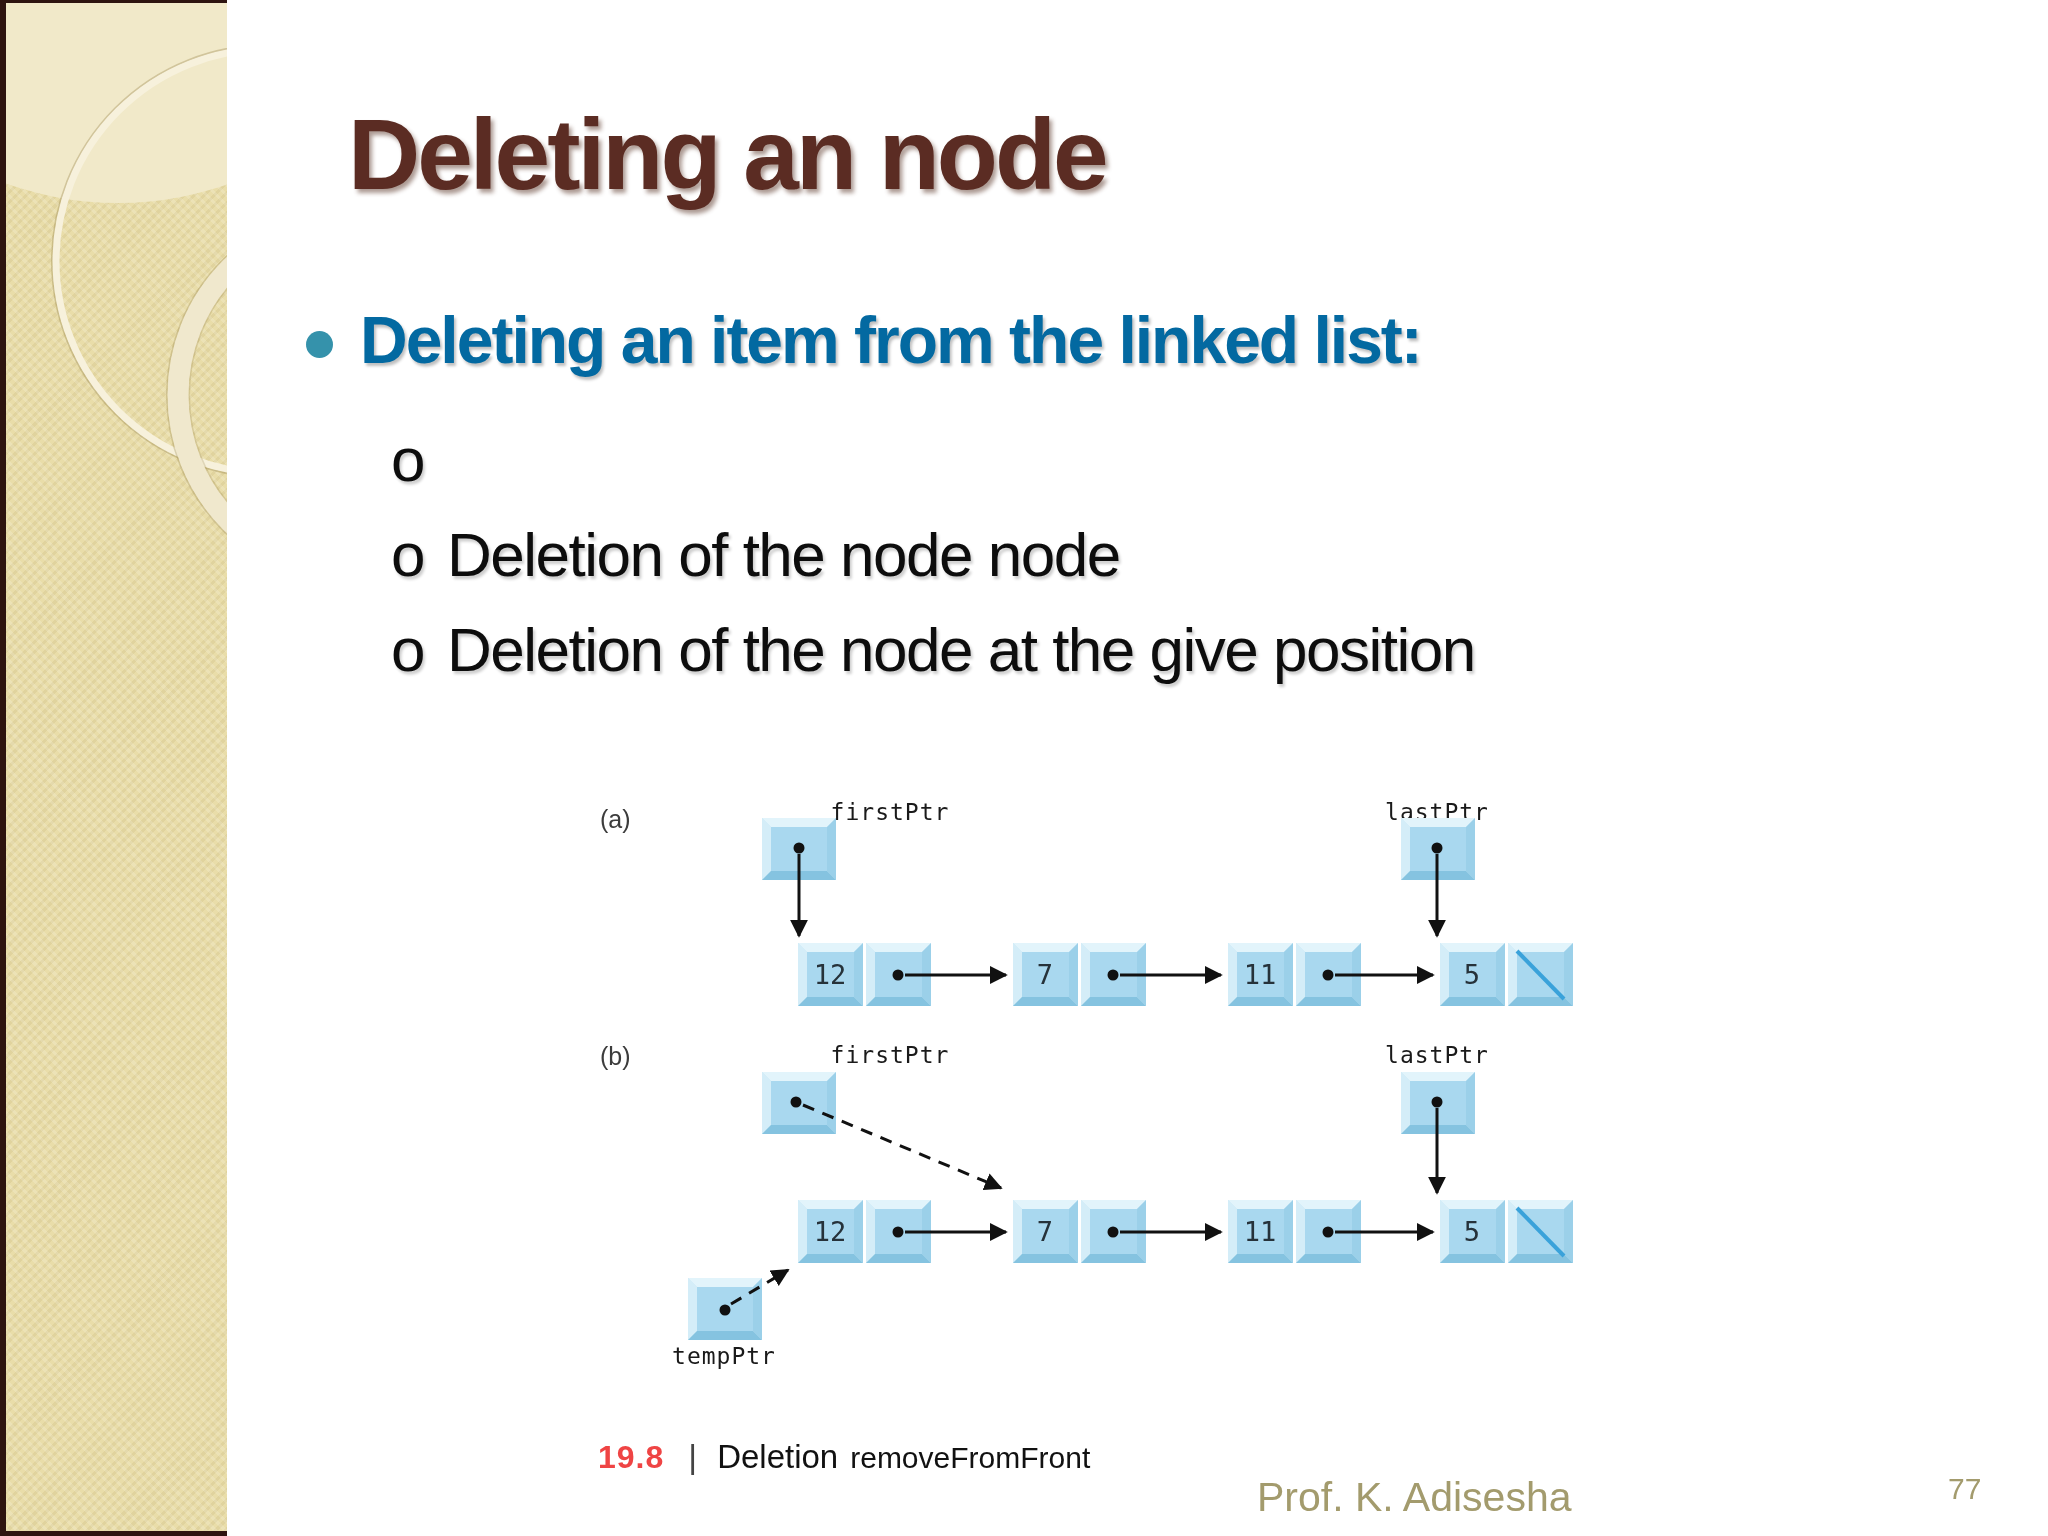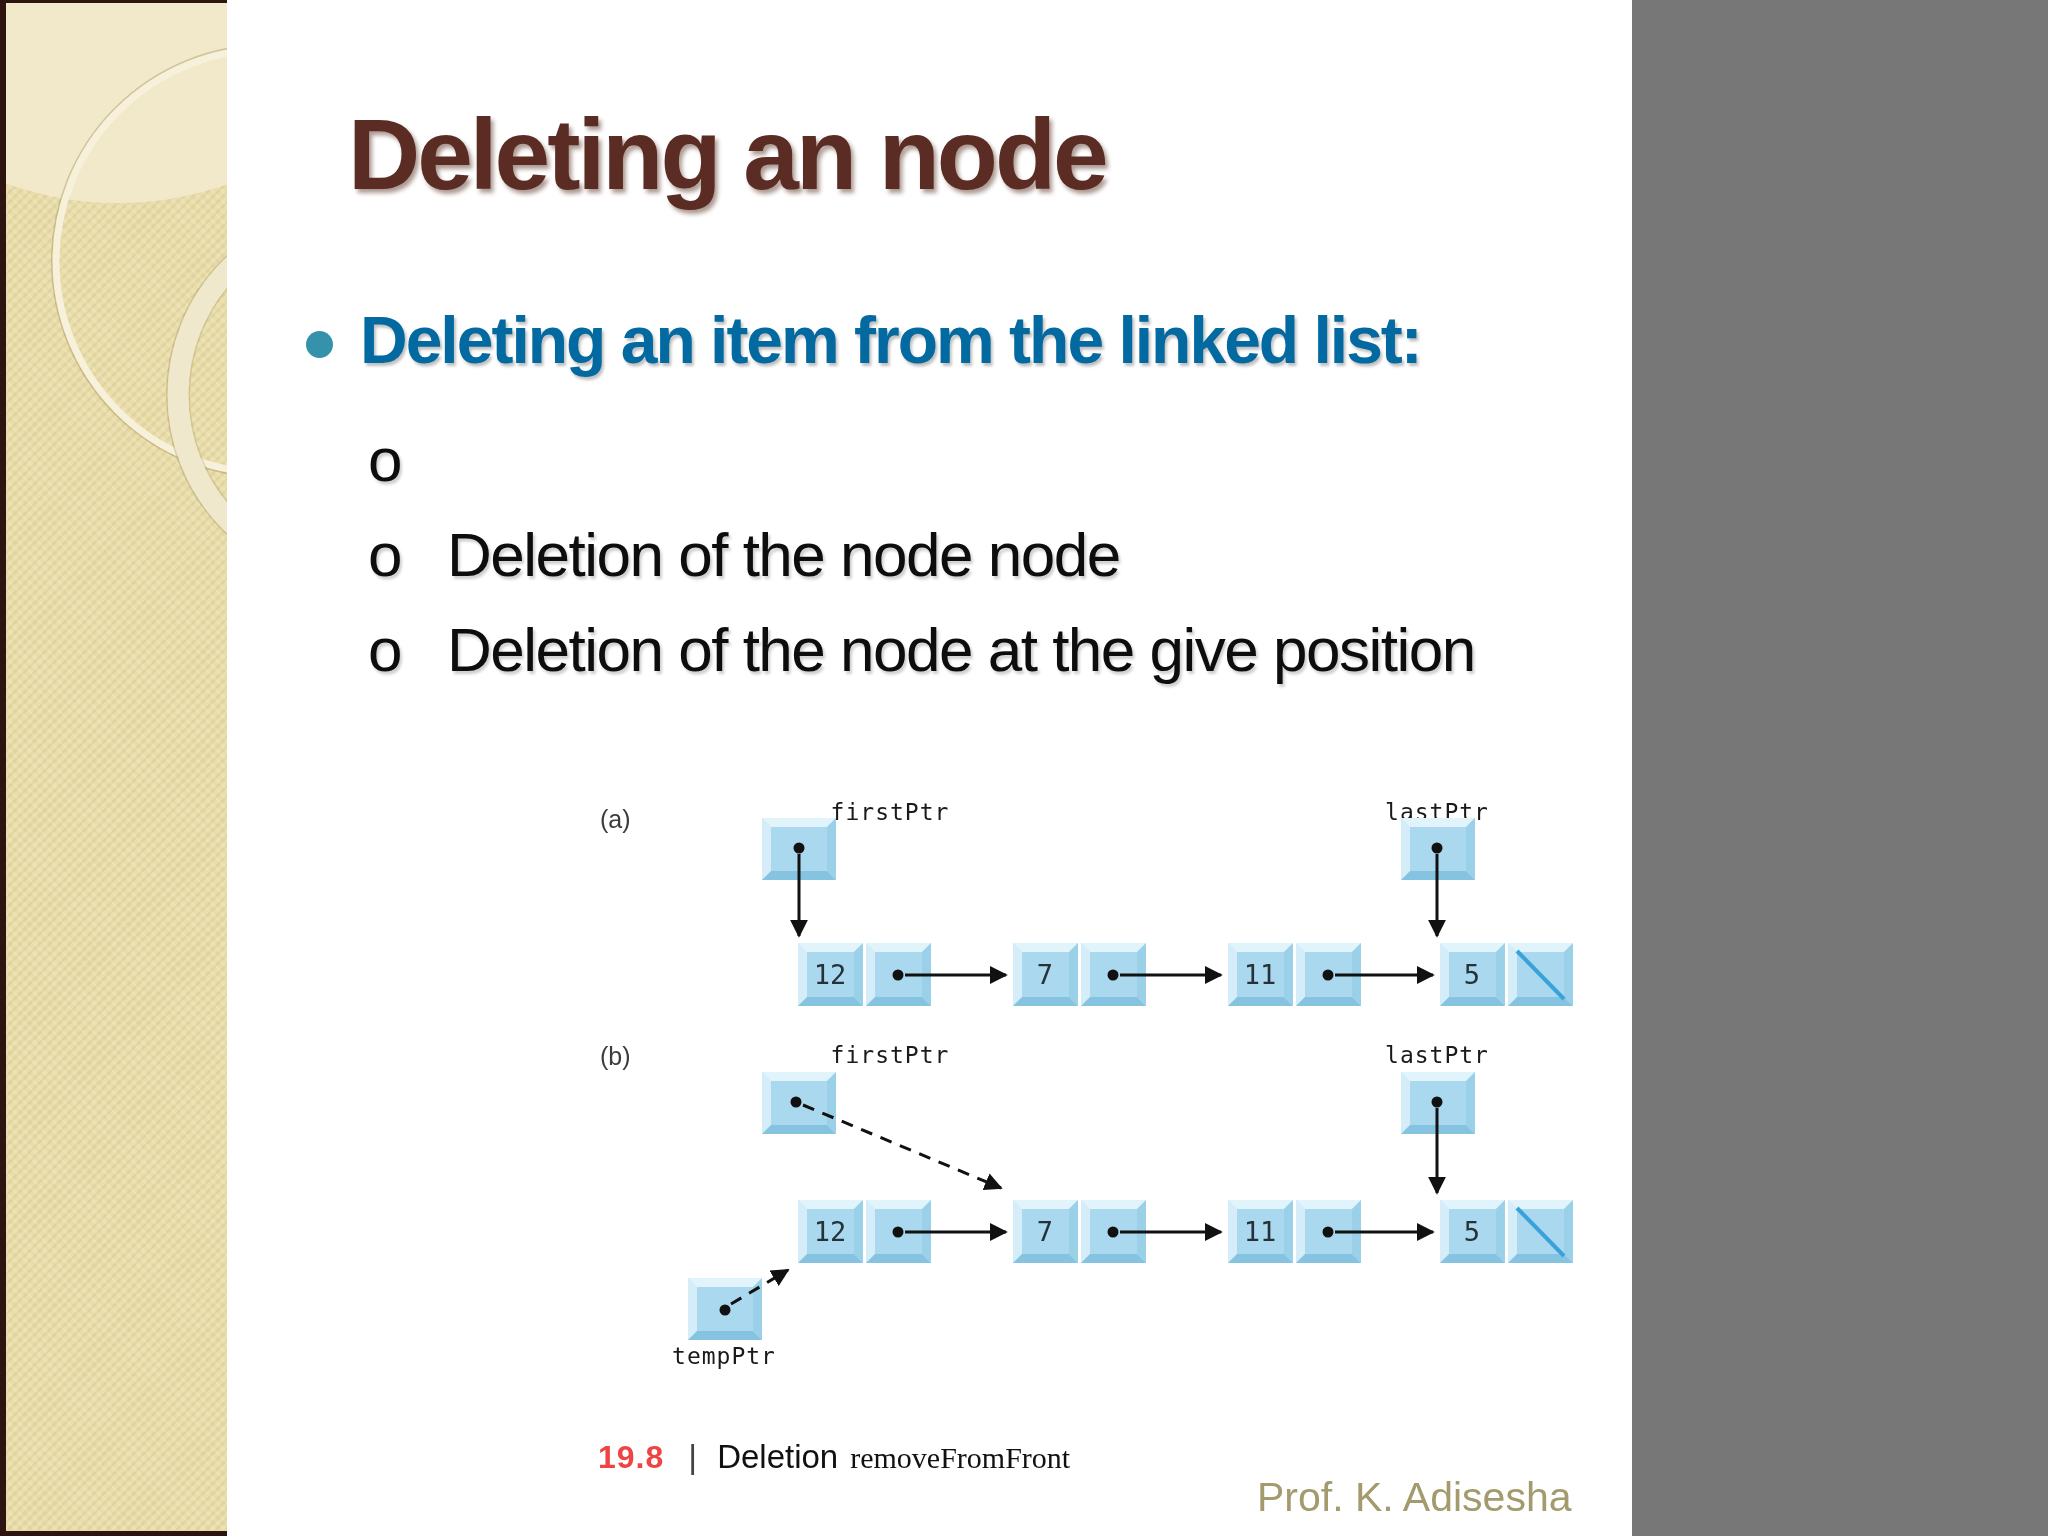--- a/index.html
+++ b/index.html
@@ -1,18 +1,18 @@
 <!DOCTYPE html>
 <html><head>
 <meta charset="utf-8">
 <style>
   html,body{margin:0;padding:0;background:#777;}
   .slide{
-    position:relative;width:1632px;height:1536px;background:#ffffff;
-    overflow:hidden;font-family:"Liberation Sans",sans-serif;
+    position:relative;width:2048px;height:1536px;background:#ffffff;
+    overflow:hidden;font-family:"Liberation Sans",sans-serif;text-align:center;
   }
   
   .sidebar{
     position:absolute;left:0;top:0;width:227px;height:1536px;box-sizing:border-box;
     border-left:6px solid #2e1410;border-top:3px solid #2e1410;border-bottom:5px solid #2e1410;
     background-color:#e9dda9;
     background-image:
       repeating-linear-gradient(45deg, rgba(255,255,255,.15) 0 3px, transparent 3px 7px),
       repeating-linear-gradient(-45deg, rgba(166,146,84,.13) 0 3px, transparent 3px 7px);
   }
@@ -44,21 +44,21 @@
   .figure-svg{position:absolute;left:560px;top:780px;}
   .mlbl{font-family:"DejaVu Sans Mono","Liberation Mono",monospace;font-size:23px;fill:#1a1a1a;letter-spacing:1px;}
   .plbl{font-size:25px;fill:#3c3c3c;font-family:"Liberation Sans",sans-serif;}
   .nval{font-family:"DejaVu Sans Mono","Liberation Mono",monospace;font-size:27px;fill:#26323a;}
   .caption{
     position:absolute;left:598px;top:1418px;display:flex;align-items:baseline;
     font-size:33px;color:#111;white-space:nowrap;
   }
   .cap-num{color:#ef4444;font-weight:bold;font-size:32px;letter-spacing:1px;}
   .cap-bar{color:#444;font-size:34px;margin:0 20px 0 24px;font-weight:300;}
-  .cap-code{font-family:Liberation Serif, serif;font-size:30px;margin-top:23px;}
+  .cap-code{font-family:Liberation Sans, sans-serif;font-size:30px;margin-top:23px;}
   
   .footer-author{position:absolute;left:1257px;top:1474px;font-size:41px;color:#a39b6d;white-space:nowrap;}
   .footer-page{position:absolute;left:1948px;top:1472px;font-size:30px;color:#a39b6d;}
 </style>
 </head>
 <body>
 
 <div class="slide">
 
   <div class="sidebar">

